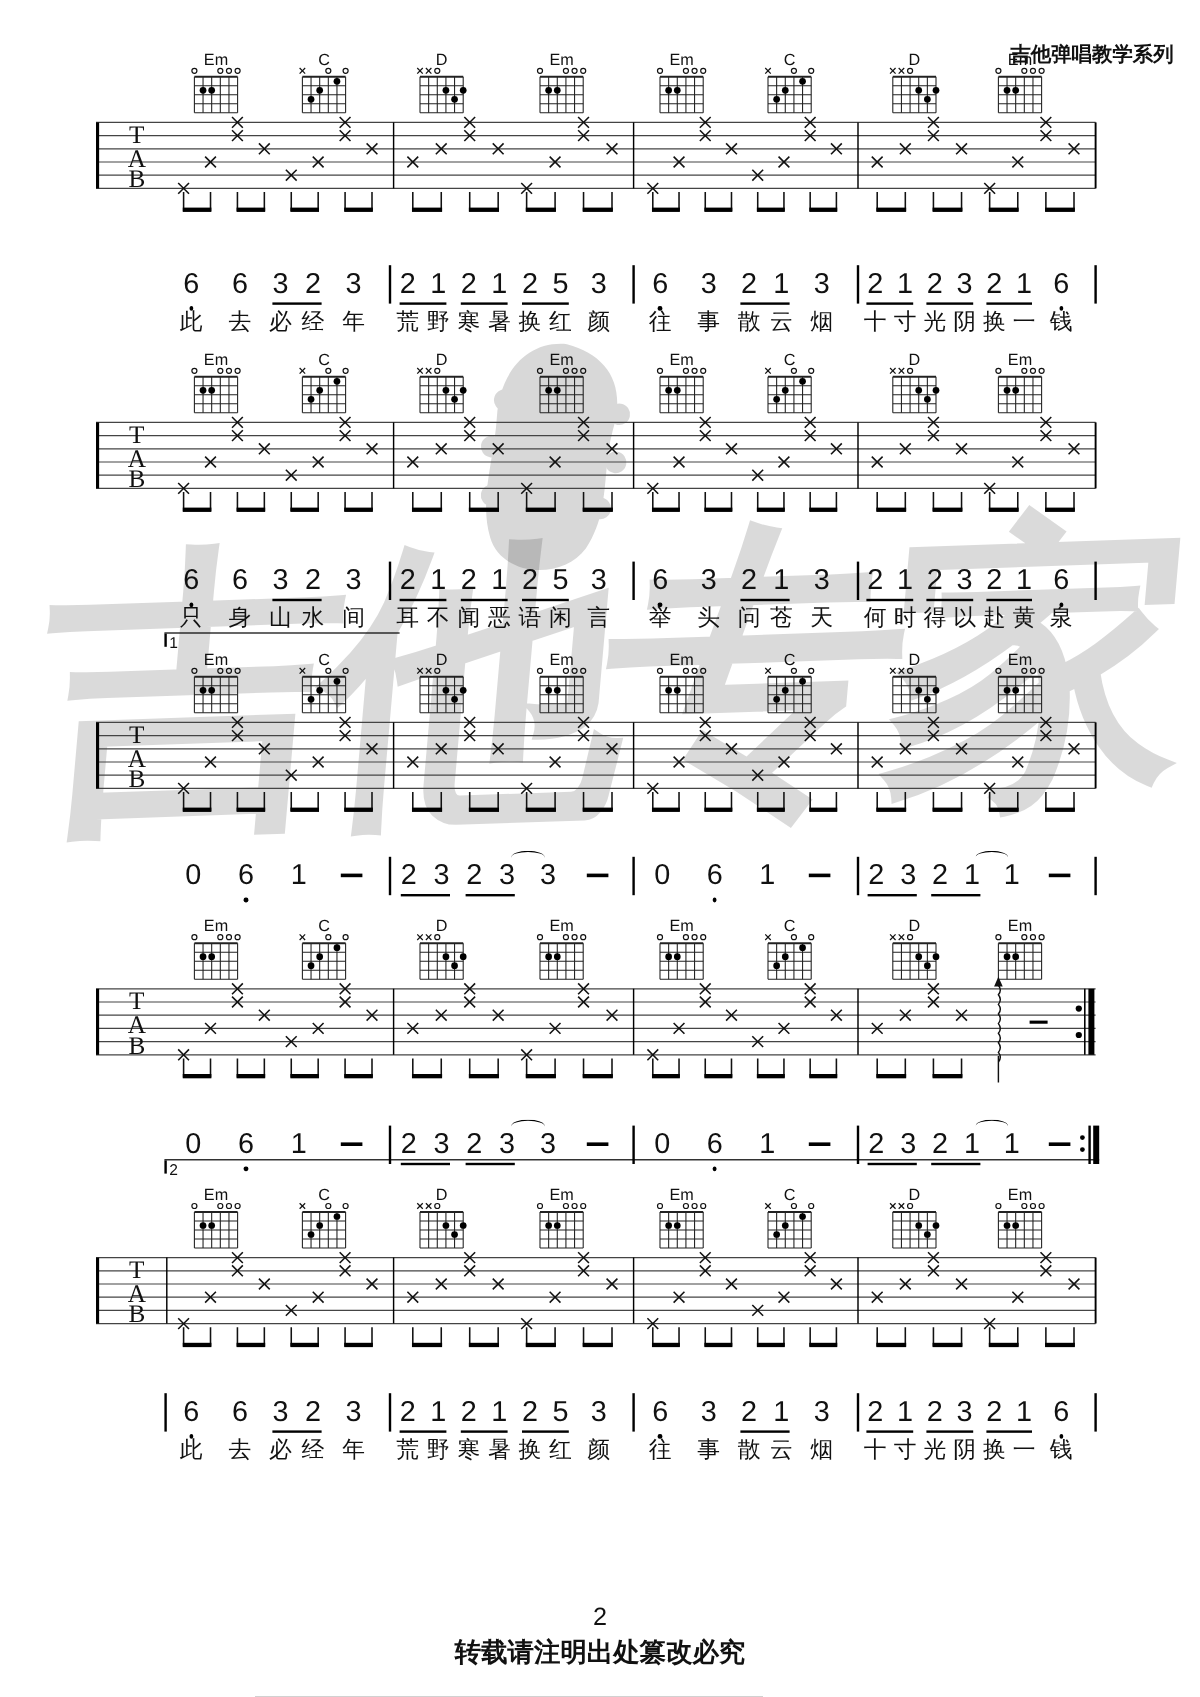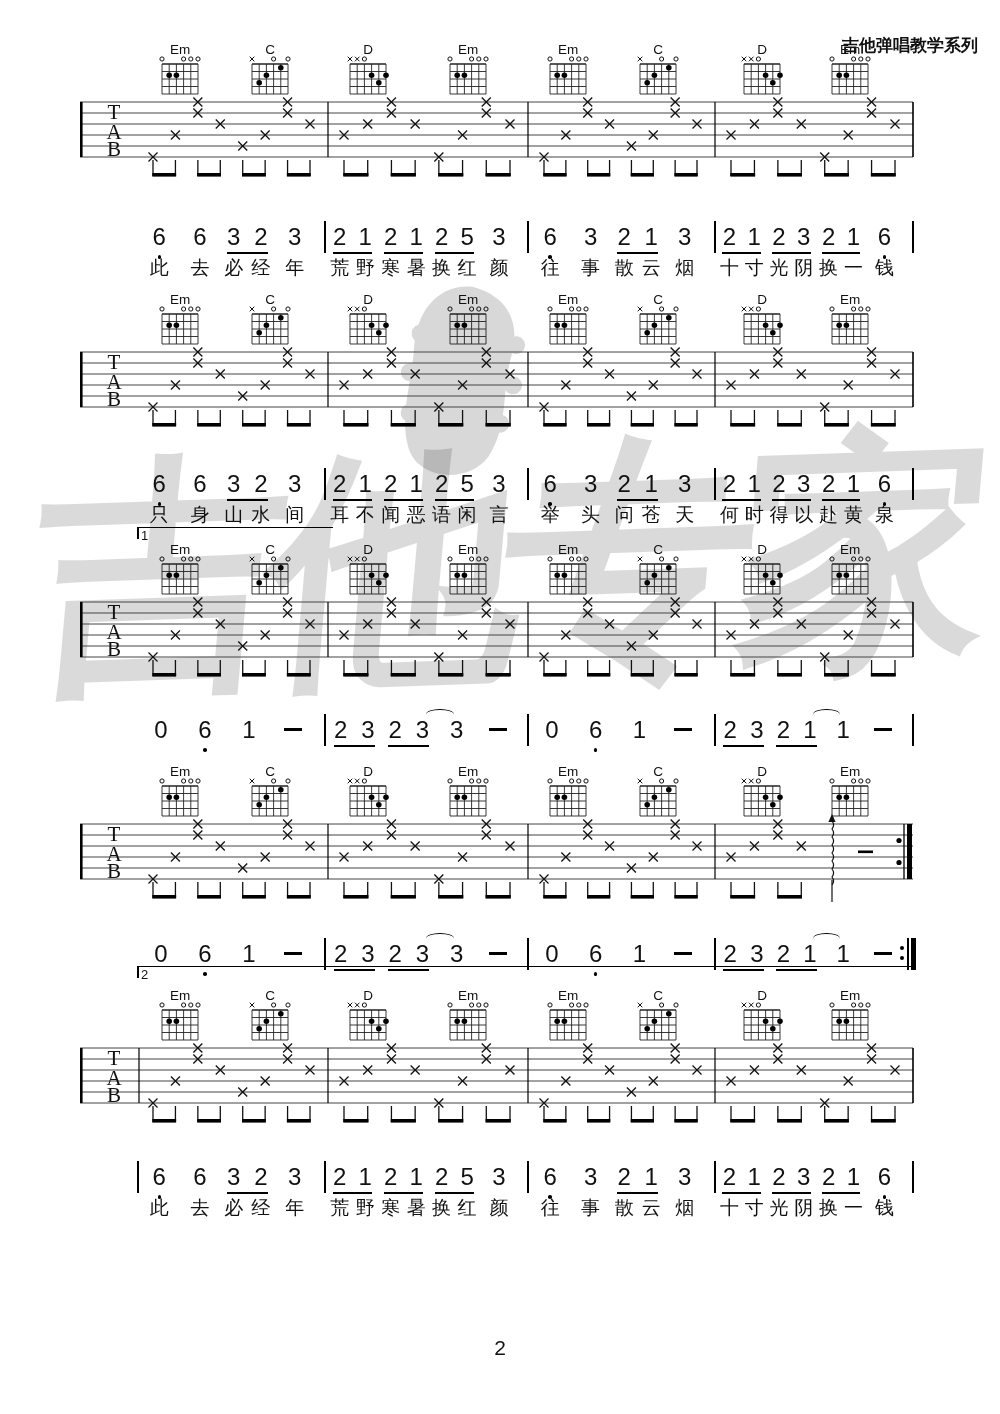--- a/index.html
+++ b/index.html
@@ -1866,14 +1866,15 @@
           <div class="mund" style="left: 772px; width: 38.8px;"></div>
           <div class="mund" style="left: 821.6px; width: 38.8px;"></div>
           <div class="mbar" style="left: 324.3px;"></div>
           <div class="mbar" style="left: 527.3px;"></div>
           <div class="mbar" style="left: 714.3px;"></div>
           <div class="mbar" style="left: 137px;"></div>
           <div class="mbar" style="left: 912.3px;"></div>
         </div>
       </div>
     <div class="pg-num">2</div>
+    <div class="notice">转载请注明出处篡改必究</div>
   </div>
 </div>
 
 </body></html>

